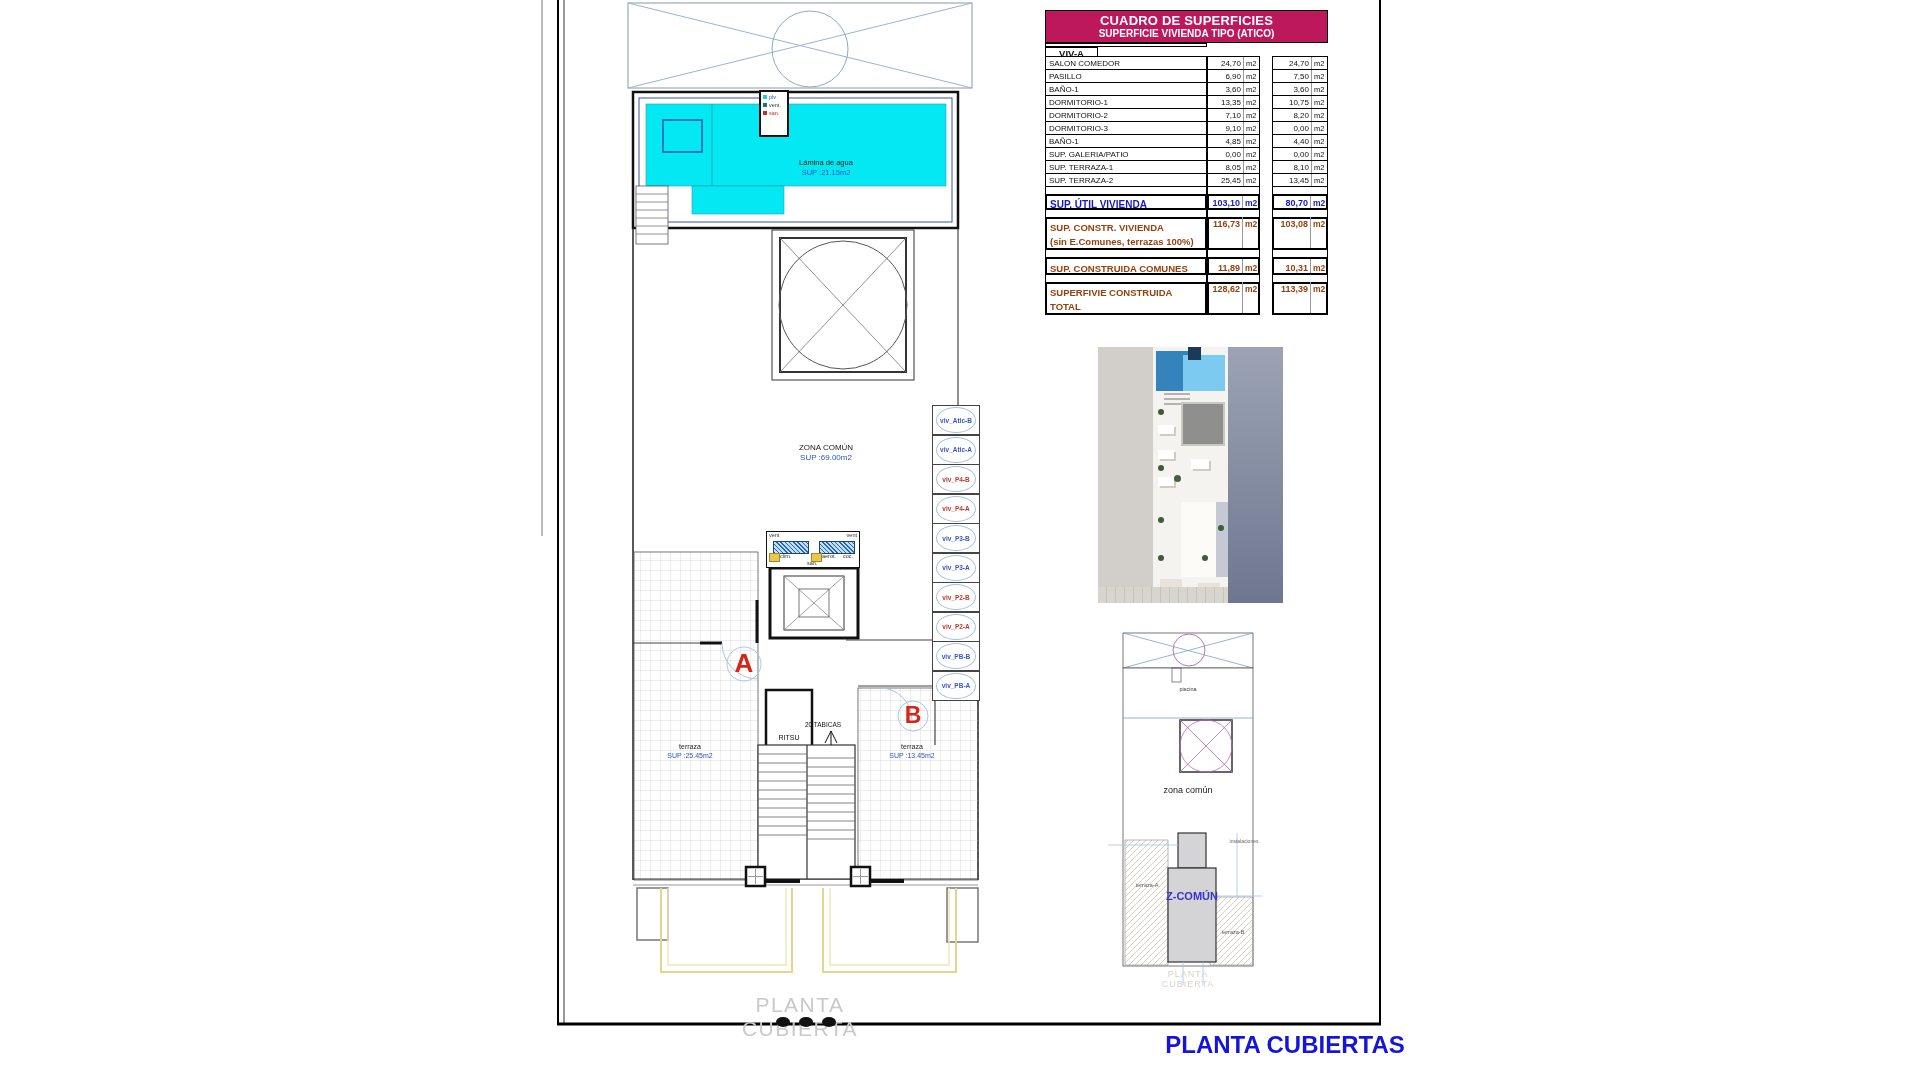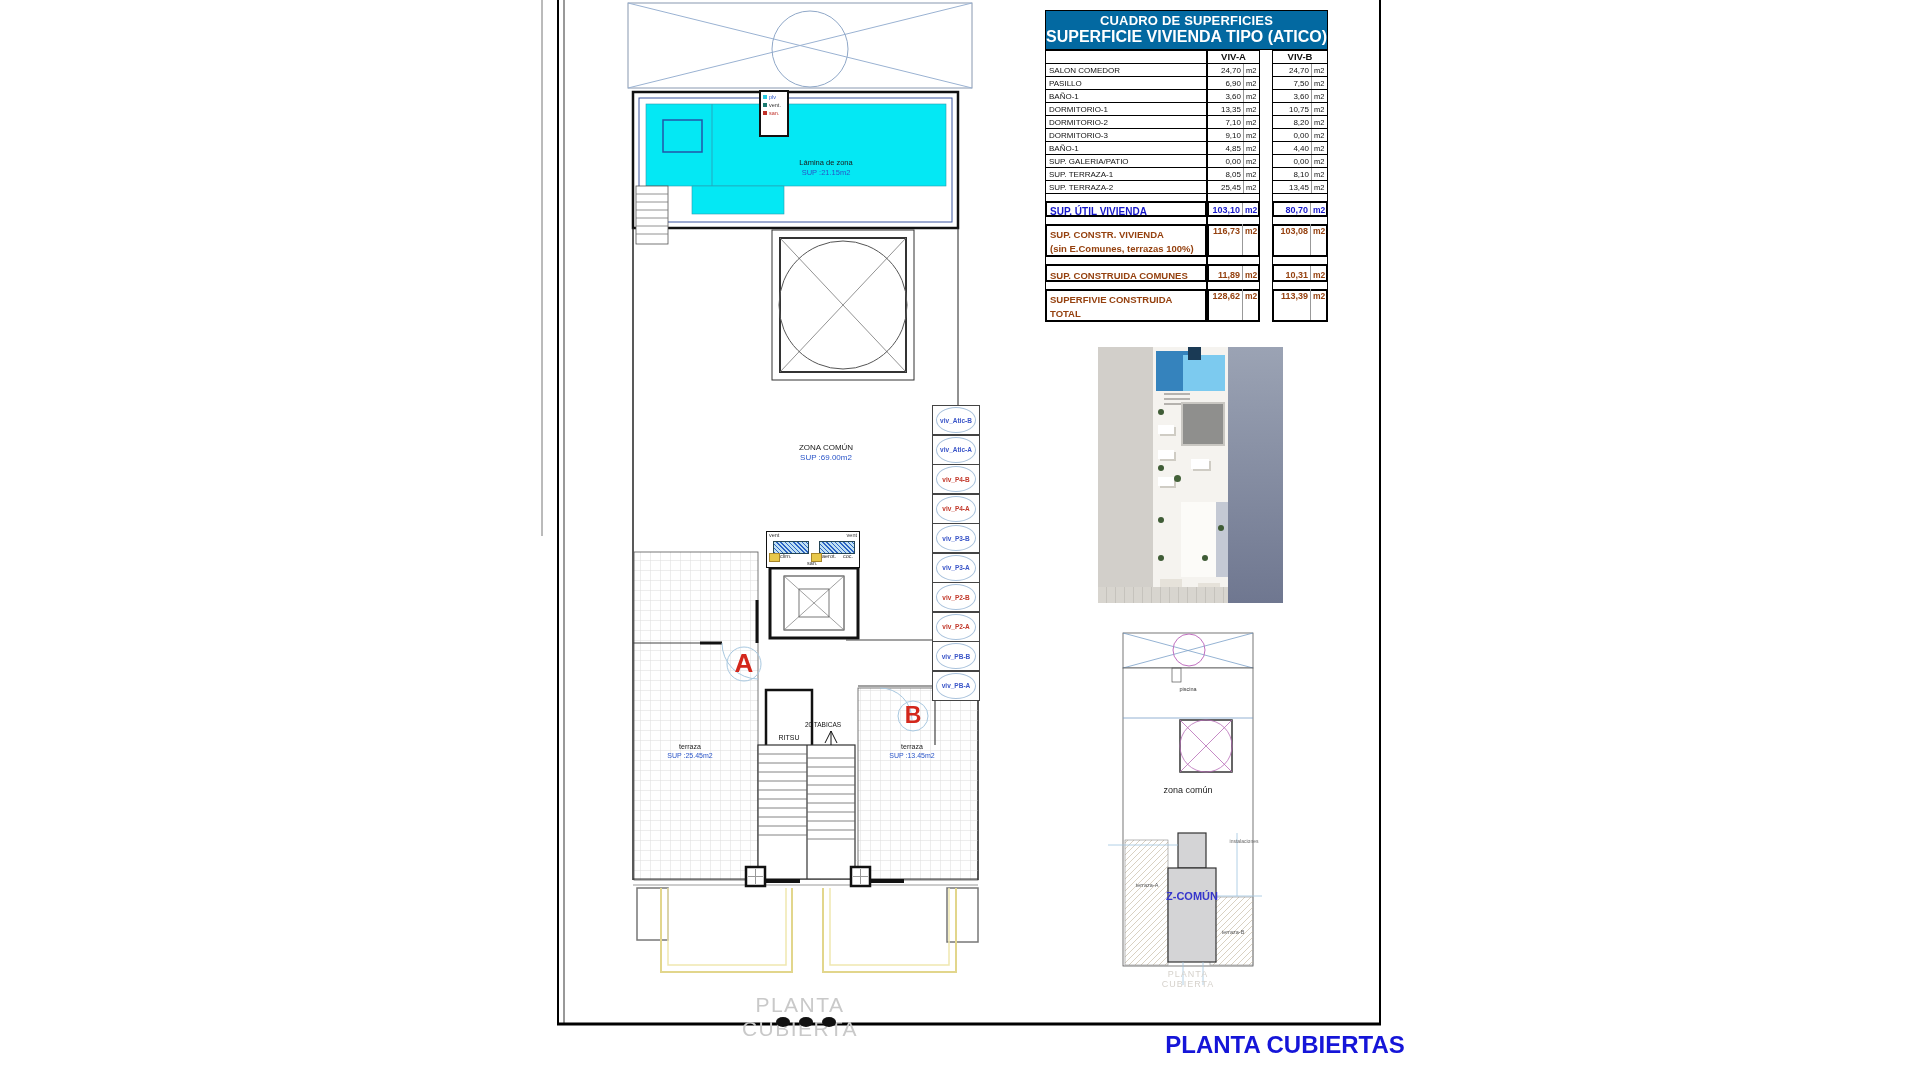--- a/index.html
+++ b/index.html
@@ -28,33 +28,33 @@
   .plsq{width:4px;height:4px;flex:0 0 auto;}
   .machine{position:absolute;left:766px;top:531px;width:94px;height:37px;border:1.5px solid #111;
            background:#fff;box-sizing:border-box;z-index:3;}
   .mtxt{position:absolute;font-size:5.5px;color:#333;line-height:1;}
   .mhatch{position:absolute;height:11px;width:34px;top:9px;
           background:repeating-linear-gradient(45deg,#2a62c4 0 1px,#bfe0f2 1px 3px);border:0.5px solid #245;}
   .mysq{position:absolute;width:9px;height:7px;background:#e8c84a;border:0.5px solid #a8862a;}
 
   
   .stable{position:absolute;left:1045px;top:10px;width:283px;color:#111;}
-  .thead{background:#0369a1;border:1px solid #000;color:#fff;text-align:center;padding:2px 0 3px;}
+  .thead{background:#be185d;border:1px solid #000;color:#fff;text-align:center;padding:2px 0 3px;}
   .thead .tt{font-size:13px;font-weight:bold;letter-spacing:.2px;}
-  .thead .ts{font-size:16px;font-weight:bold;}
+  .thead .ts{font-size:10px;font-weight:bold;}
   .trow{display:flex;margin-top:-1px;}
   .tlabel{width:162px;border:1px solid #000;background:#fff;box-sizing:border-box;
           font-size:8px;padding:2px 0 0 3px;}
   .tbox{border:1px solid #000;background:#fff;box-sizing:border-box;display:flex;}
   .tboxa{width:53px;}
   .tboxb{width:56px;}
   .tgapc{width:12px;}
   .tval{flex:1;text-align:right;font-size:8px;padding:2px 2px 0 0;}
   .tunit{width:16px;border-left:1px solid #999;font-size:7.5px;padding:2px 0 0 2px;box-sizing:border-box;}
-  .tch{font-weight:bold;font-size:9.5px;text-align:left;padding-top:1px;}
+  .tch{font-weight:bold;font-size:9.5px;text-align:left;padding-top:1px;flex-direction:column;}
   .h13{height:14px;}.h9{height:9px;}.h16{height:16px;}.h17{height:18px;}.h32{height:33px;}
   .sumblue{color:#1617c9;font-weight:bold;}
   .sumbrown{color:#95410f;font-weight:bold;}
   .b2{border-width:2px;}
   .twolab{font-size:9.5px;line-height:1.45;padding-top:2px;}
   .valbot{align-items:flex-end;}
   .valbot .tval,.valbot .tunit{padding-bottom:19px;font-size:9px;}
   .sumrow .tval{font-size:9px;}
   .sumrow .tunit{font-size:8.5px;font-weight:bold;}
 
@@ -288,21 +288,21 @@
     <div class="mhatch" style="left:52px"></div>
     <div class="mysq" style="left:2px;top:21px"></div>
     <div class="mysq" style="left:44px;top:21px"></div>
     <span class="mtxt" style="left:13px;top:22px">clim.</span>
     <span class="mtxt" style="left:55px;top:22px">aerot.</span>
     <span class="mtxt" style="left:76px;top:22px">coc.</span>
     <span class="mtxt" style="left:40px;top:29px">san.</span>
   </div>
 
   <div class="lbl2" style="left:776px;top:158px;width:100px;font-size:7.5px">
-    <span class="l1">Lámina de zona</span>
+    <span class="l1">Lámina de agua</span>
     <span class="l2">SUP :21.15m2</span>
   </div>
   <div class="lbl2" style="left:776px;top:443px;width:100px;font-size:8px">
     <span class="l1">ZONA COMÚN</span>
     <span class="l2">SUP :69.00m2</span>
   </div>
   <div class="lbl2" style="left:640px;top:742px;width:100px;font-size:7px">
     <span class="l1">terraza</span>
     <span class="l2">SUP :25.45m2</span>
   </div>

